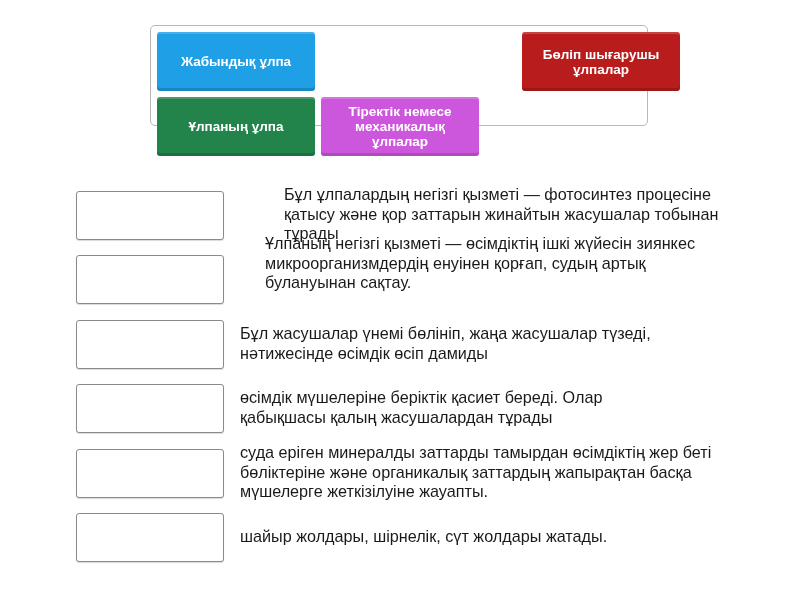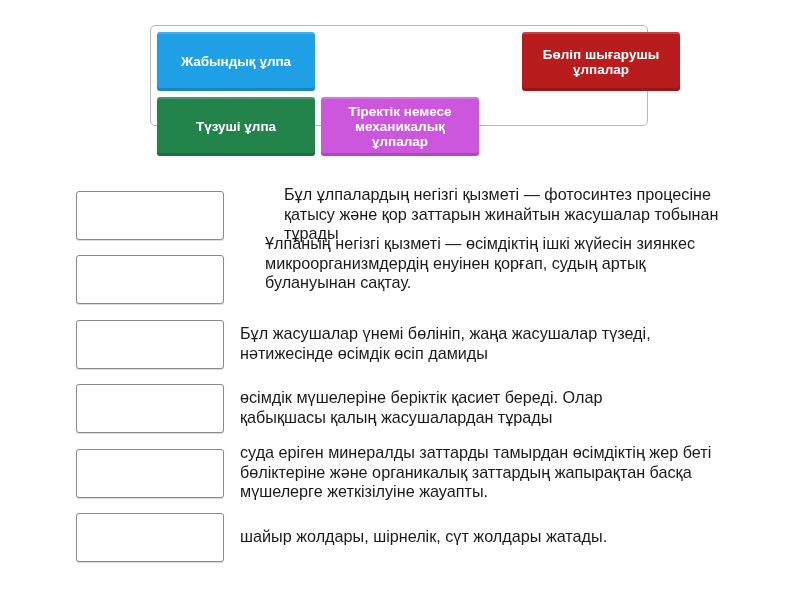--- a/index.html
+++ b/index.html
@@ -28,21 +28,21 @@
     position: absolute; left: 240px; width: 510px;
     font-size: 16.2px; line-height: 19.5px; color: #1a1a1a;
   }
 </style>
 </head>
 <body>
 
 <div class="tile-tray">
   <div class="tile" style="left:6px;top:6px;background:#1e9fe6;">Жабындық ұлпа</div>
   <div class="tile" style="left:333px;top:6px;background:#b91c1c;margin-left:38px;">Бөліп шығарушы ұлпалар</div>
-  <div class="tile" style="left:6px;top:71px;background:#22844a;">Түзуші ұлпа</div>
+  <div class="tile" style="left:6px;top:71px;background:#22844a;">Ұлпаның ұлпа</div>
   <div class="tile" style="left:170px;top:71px;background:#cd57dc;">Тіректік немесе механикалық ұлпалар</div>
 </div>
 
 <div class="drop-box" style="top:191px;"></div>
 <div class="desc" style="top:185px;width:440px;margin-left:44px;">Бұл ұлпалардың негізгі қызметі — фотосинтез процесіне қатысу және қор заттарын жинайтын жасушалар тобынан тұрады</div>
 
 <div class="drop-box" style="top:255px;"></div>
 <div class="desc" style="top:234px;width:445px;margin-left:25px;">Ұлпаның негізгі қызметі — өсімдіктің ішкі жүйесін зиянкес микроорганизмдердің енуінен қорғап, судың артық булануынан сақтау.</div>
 
 <div class="drop-box" style="top:320px;"></div>

